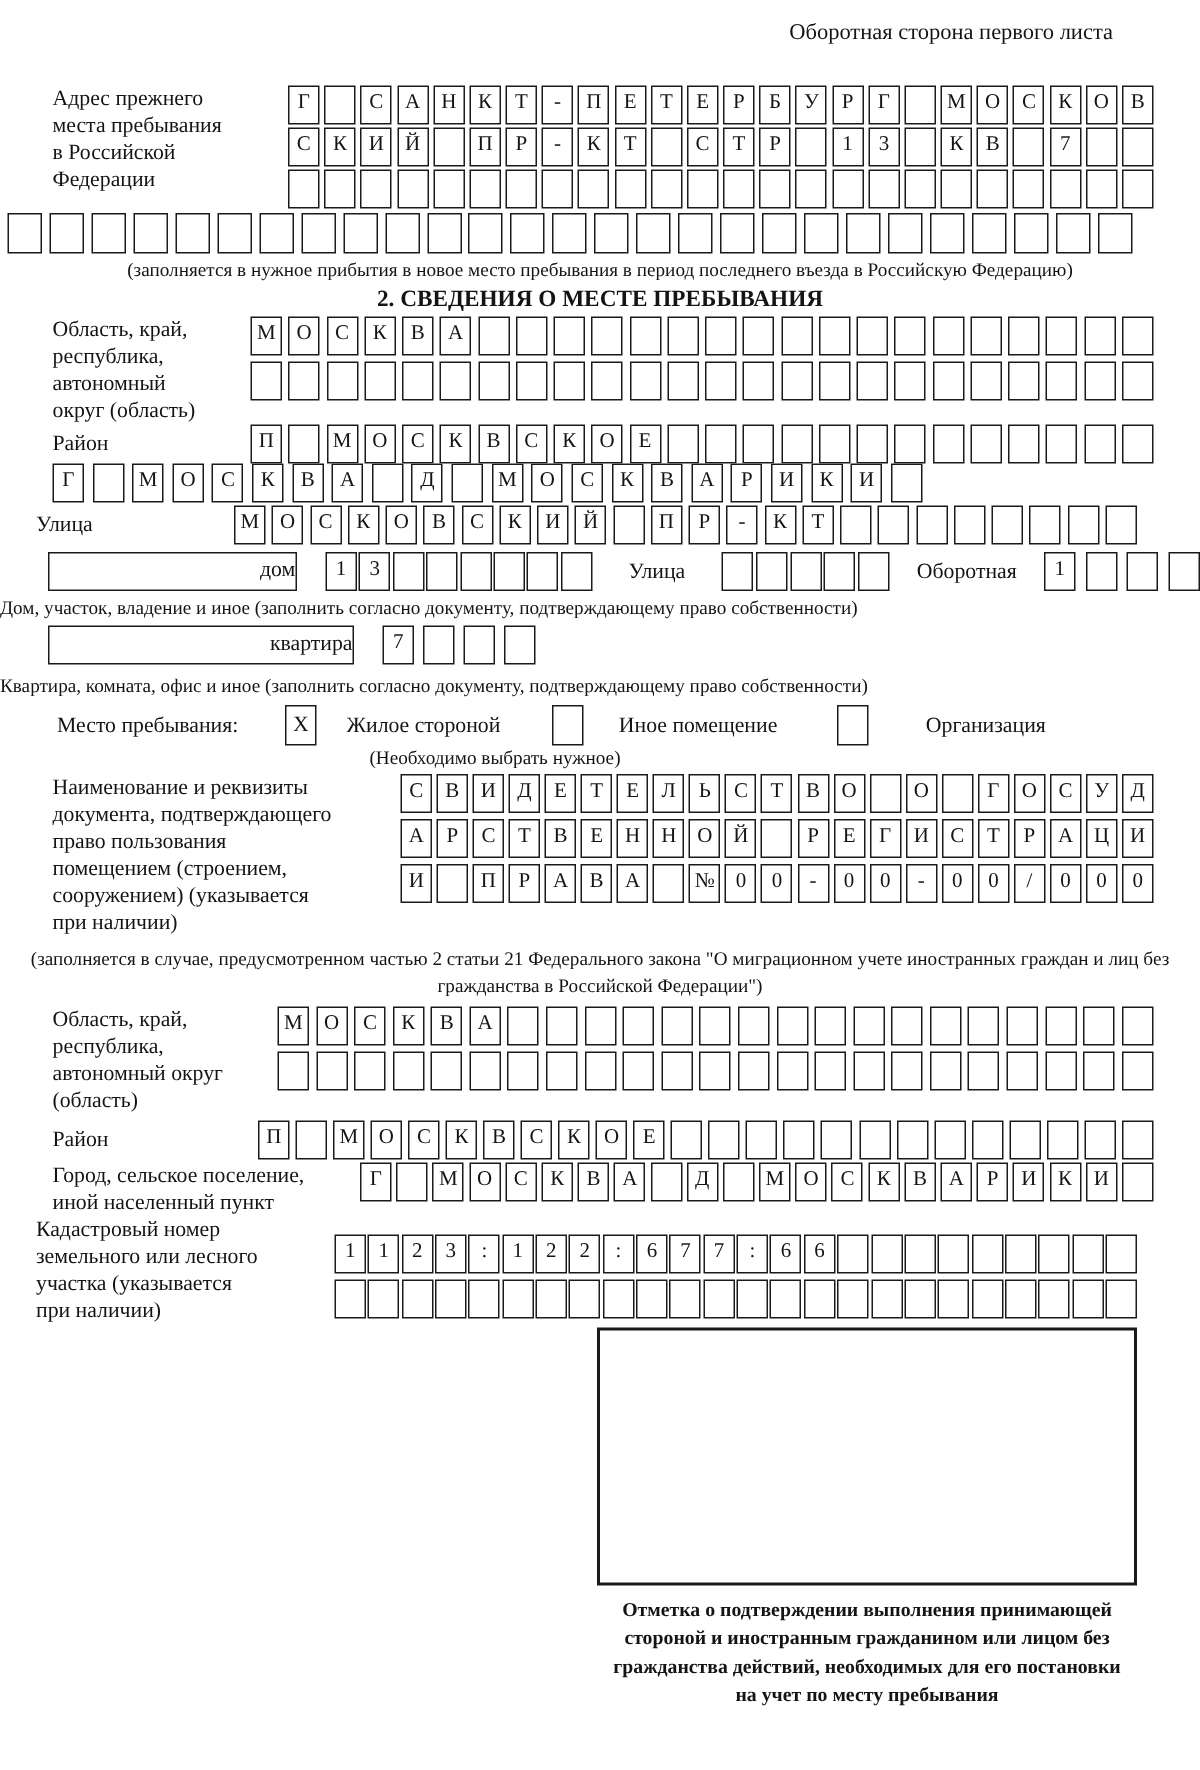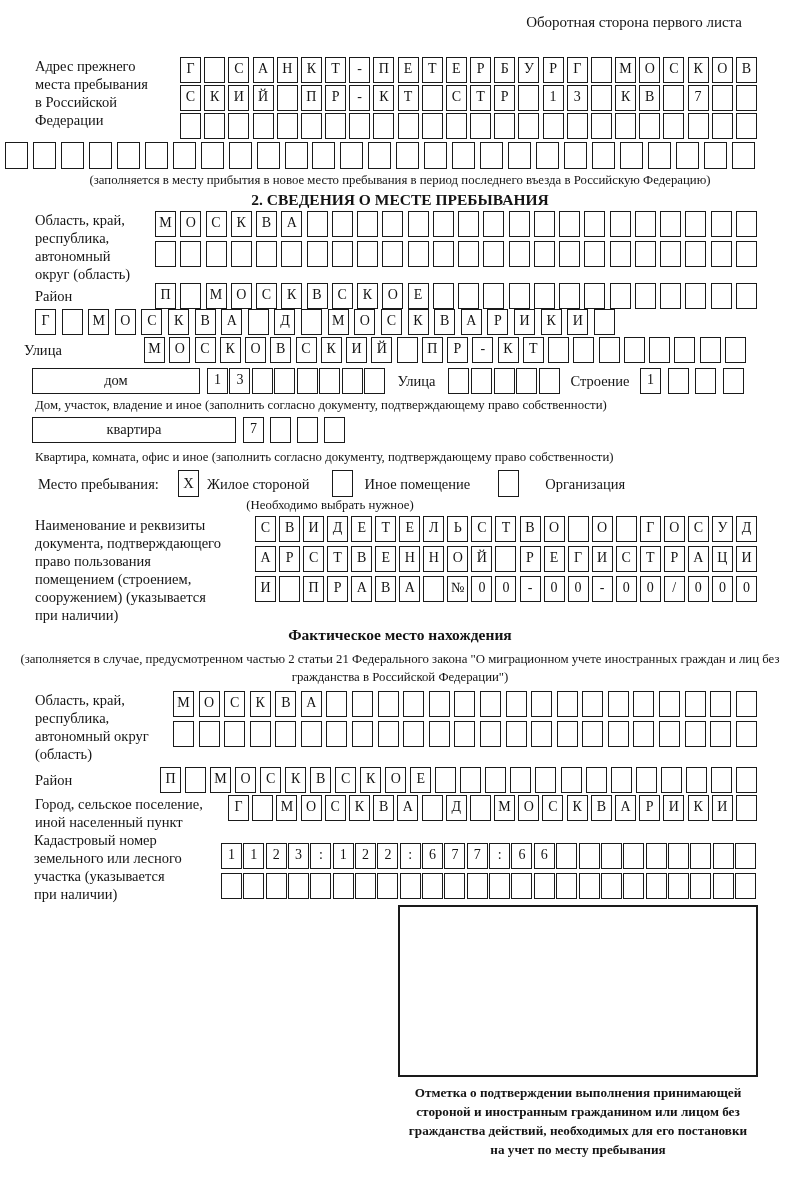--- a/index.html
+++ b/index.html
@@ -1,35 +1,35 @@
 <!DOCTYPE html>
 <html><head>
 <meta charset="utf-8">
 <style>
   html,body{margin:0;padding:0;background:#fff;}
   .page{position:relative;width:800px;height:1180px;background:#fff;color:#141414;
         font-family:"Liberation Serif","DejaVu Serif",serif;box-sizing:border-box;
         padding-top:14px;overflow:hidden;}
   .hdr{font-size:15px;text-align:right;padding-right:58px;}
-  .frow{display:flex;align-items:flex-start;}
+  .frow{display:flex;align-items:flex-start;gap:12px;}
   .vcenter{align-items:center;}
   .lbl{font-size:14.5px;line-height:18px;white-space:pre-line;flex:0 0 auto;}
   .grid{display:flex;justify-content:space-between;flex:0 0 auto;}
   .gstack{display:flex;flex-direction:column;gap:2px;}
   .gstack4{display:flex;flex-direction:column;gap:4px;}
   .cell{box-sizing:border-box;flex:0 0 21px;width:21px;height:26px;border:1.6px solid #1a1a1a;
         font-size:14px;line-height:22px;text-align:center;background:#fff;}
   .big .cell{flex:0 0 23px;width:23px;height:27px;}
   .note{font-size:12.8px;text-align:center;}
   .stitle{font-size:15.5px;font-weight:bold;text-align:center;}
   .wbox{box-sizing:border-box;border:1.6px solid #1a1a1a;height:26px;line-height:22px;
-        text-align:center;font-size:14.5px;}
+        text-align:right;font-size:14.5px;}
   .cb{box-sizing:border-box;flex:0 0 21px;width:21px;height:27px;border:1.6px solid #1a1a1a;
       font-size:14.5px;line-height:24px;text-align:center;}
-  .caption{font-size:12.8px;padding-left:35px;}
+  .caption{font-size:12.8px;}
   .ilabel{font-size:14.5px;line-height:26px;}
   .stamp{box-sizing:border-box;margin-left:398px;width:360px;height:172px;border:2px solid #1a1a1a;}
   .stamp-cap{margin-left:388px;width:380px;text-align:center;font-size:13.2px;line-height:19px;
              white-space:pre-line;font-weight:bold;}
 </style>
 </head>
 <body>
 
 <div class="page">
 
@@ -145,21 +145,21 @@
         <span class="cell"></span>
         <span class="cell"></span>
         <span class="cell"></span>
         <span class="cell"></span>
         <span class="cell"></span>
         <span class="cell"></span>
         <span class="cell"></span>
         <span class="cell"></span>
       </div>
   </div>
-  <div class="note" style="margin-top:4px">(заполняется в месту прибытия в новое место пребывания в период последнего въезда в Российскую Федерацию)</div>
+  <div class="note" style="margin-top:4px">(заполняется в нужное прибытия в новое место пребывания в период последнего въезда в Российскую Федерацию)</div>
 
   <div class="stitle" style="margin-top:3px">2. СВЕДЕНИЯ О МЕСТЕ ПРЕБЫВАНИЯ</div>
 
   <div class="frow" style="margin-top:2px;padding-left:35px">
     <div class="lbl" style="width:120px">Область, край,
 республика,
 автономный
 округ (область)</div>
     <div class="gstack4">
       <div class="grid" style="width:602px">
@@ -317,21 +317,21 @@
         <span class="cell"></span>
       </div>
     <div class="ilabel" style="width:63px;text-align:center">Улица</div>
     <div class="grid" style="width:112px">
         <span class="cell"></span>
         <span class="cell"></span>
         <span class="cell"></span>
         <span class="cell"></span>
         <span class="cell"></span>
       </div>
-    <div class="ilabel" style="width:80px;text-align:center">Строение</div>
+    <div class="ilabel" style="width:80px;text-align:center">Оборотная</div>
     <div class="grid" style="width:104px">
         <span class="cell">1</span>
         <span class="cell"></span>
         <span class="cell"></span>
         <span class="cell"></span>
       </div>
   </div>
   <div class="caption" style="margin-top:4px">Дом, участок, владение и иное (заполнить согласно документу, подтверждающему право собственности)</div>
 
   <div class="frow" style="margin-top:4px;padding-left:32px">
@@ -429,21 +429,20 @@
           <span class="cell">0</span>
           <span class="cell">0</span>
           <span class="cell">/</span>
           <span class="cell">0</span>
           <span class="cell">0</span>
           <span class="cell">0</span>
         </div>
     </div>
   </div>
 
-  <div class="stitle" style="margin-top:2px">Фактическое место нахождения</div>
   <div class="note" style="margin-top:6px;line-height:18px">(заполняется в случае, предусмотренном частью 2 статьи 21 Федерального закона
 "О миграционном учете иностранных граждан и лиц без гражданства в Российской Федерации")</div>
 
   <div class="frow" style="margin-top:5px;padding-left:35px">
     <div class="lbl" style="width:138px">Область, край,
 республика,
 автономный округ
 (область)</div>
     <div class="gstack4">
       <div class="grid" style="width:584px">
@@ -551,21 +550,21 @@
         <span class="cell">В</span>
         <span class="cell">А</span>
         <span class="cell">Р</span>
         <span class="cell">И</span>
         <span class="cell">К</span>
         <span class="cell">И</span>
         <span class="cell"></span>
       </div>
   </div>
 
-  <div class="frow" style="padding-left:34px">
+  <div class="frow" style="padding-left:24px">
     <div class="lbl" style="width:187px">Кадастровый номер
 земельного или лесного
 участка (указывается
 при наличии)</div>
     <div class="gstack4" style="margin-top:12px">
       <div class="grid" style="width:535px">
           <span class="cell">1</span>
           <span class="cell">1</span>
           <span class="cell">2</span>
           <span class="cell">3</span>

